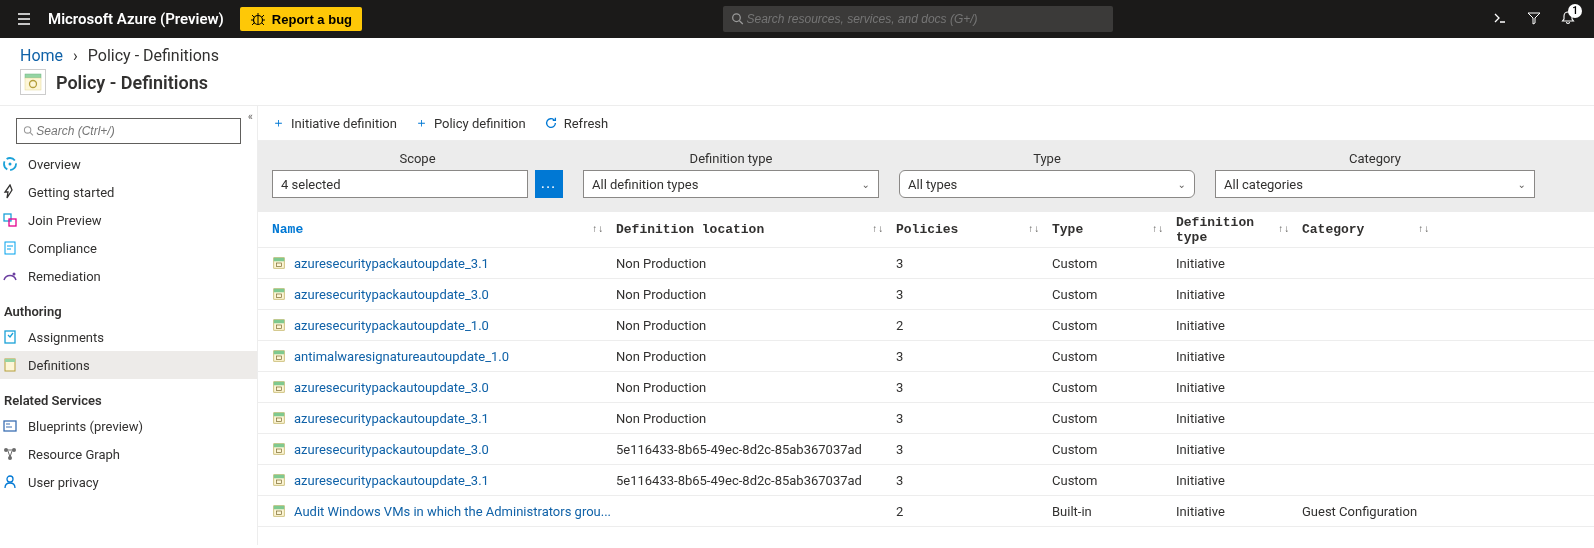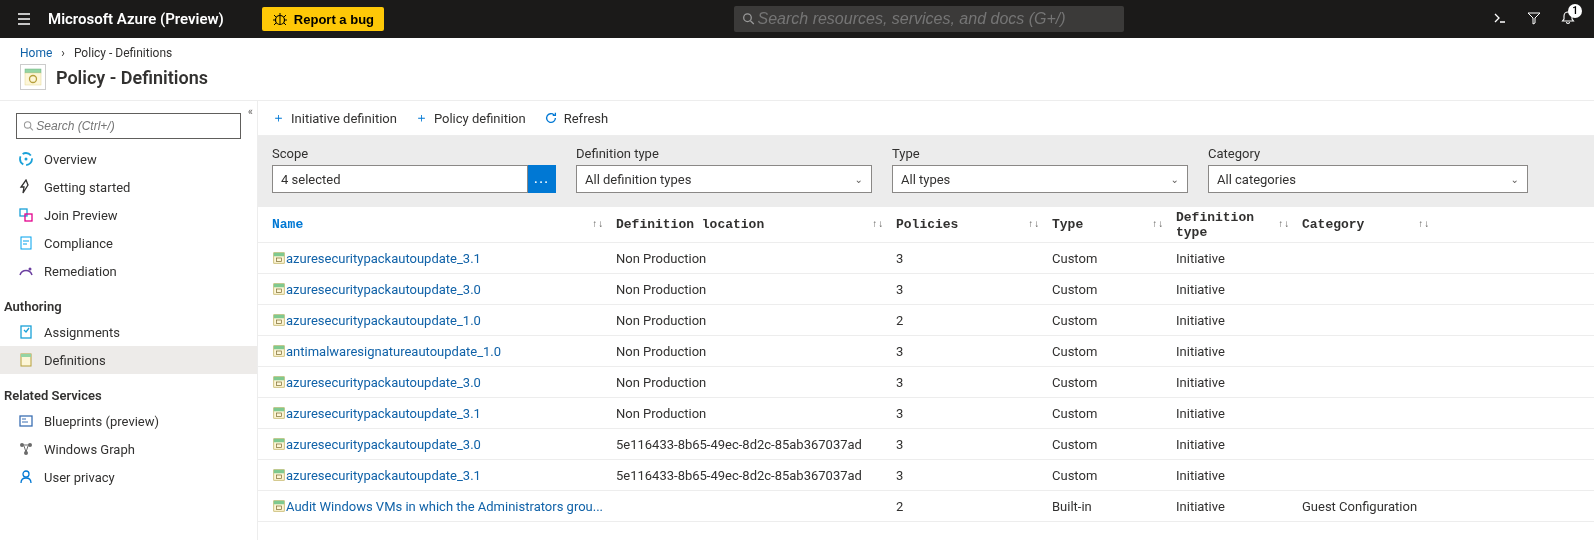--- a/index.html
+++ b/index.html
@@ -3,88 +3,88 @@
 <meta charset="utf-8">
 <style>
   * { box-sizing: border-box; }
   html, body { margin:0; padding:0; font-family: "Segoe UI", -apple-system, BlinkMacSystemFont, Roboto, sans-serif; font-size:13px; color:#323130; background:#fff; }
   a { color:#1062a8; text-decoration:none; cursor:pointer; }
 
   
   .topbar { height:38px; background:#1b1a19; display:flex; align-items:center; color:#fff; }
   .topbar .hamburger { width:48px; display:flex; justify-content:center; align-items:center; cursor:pointer; }
   .topbar .brand { font-weight:600; font-size:15px; padding-right:16px; }
-  .topbar .bug { background:#fec807; color:#000; border:none; border-radius:2px; padding:4px 10px; display:flex; align-items:center; gap:6px; font-size:13px; font-weight:600; cursor:pointer;margin-left:22px; }
+  .topbar .bug { background:#fec807; color:#000; border:none; border-radius:2px; padding:4px 10px; display:flex; align-items:center; gap:6px; font-size:13px; font-weight:600; cursor:pointer; }
   .topbar .search-wrap { flex:1; display:flex; justify-content:center; }
   .topbar .search { width:390px; height:26px; background:#3b3a39; border-radius:2px; display:flex; align-items:center; padding:0 8px; color:#c8c6c4; }
-  .topbar .search input { background:transparent; border:none; outline:none; color:#fdba74; font-style:italic; width:100%; font-size:16px; }
+  .topbar .search input { background:transparent; border:none; outline:none; color:#fdba74; font-style:italic; width:100%; font-size:12px; }
   .topbar .right-icons { flex:0 0 auto; display:flex; align-items:center; gap:18px; padding:0 18px; }
   .icon-16 { width:16px; height:16px; display:inline-block; }
   .notif { position:relative; }
   .notif .badge { position:absolute; top:-6px; right:-6px; background:#fff; color:#000; font-size:10px; width:14px; height:14px; border-radius:50%; display:flex; align-items:center; justify-content:center; font-weight:600; }
 
   
-  .breadcrumb { padding:8px 20px 4px 20px; font-size:12px; }
+  .breadcrumb { padding:8px 20px 4px 20px; font-size:16px; }
   .breadcrumb .cur { color:#323130; }
 
   
   .title-row { display:flex; align-items:center; padding:0 20px 10px 20px; gap:10px; }
   .title-icon { width:26px; height:26px; border:1px solid #cccccc; display:flex; align-items:center; justify-content:center; }
   .title-row h1 { margin:0; font-size:18px; font-weight:600; }
 
   
   .content { display:flex; border-top:1px solid #ededed; min-height:440px; }
   .sidebar { width:258px; flex:0 0 258px; border-right:1px solid #ededed; padding:8px 0; position:relative; }
   .main { flex:1; overflow:hidden; }
 
   .side-search { margin:4px 16px 6px 16px; border:1px solid #605e5c; height:26px; display:flex; align-items:center; padding:0 6px; }
   .side-search input { border:none; outline:none; width:100%; font-size:12px; font-style:italic; color:#605e5c; }
   .side-collapse { position:absolute; right:4px; top:4px; font-size:11px; color:#605e5c; cursor:pointer; }
 
-  .nav-item { display:flex; align-items:flex-end; gap:10px; padding:6px 18px; cursor:pointer; font-size:13px; }
+  .nav-item { display:flex; align-items:flex-end; gap:10px; padding:6px 2px; cursor:pointer; font-size:13px; }
   .nav-item.active { background:#edebe9; }
   .nav-item .nav-icon { width:16px; height:16px; flex:0 0 16px; }
   .nav-section { padding:14px 16px 4px 4px; font-weight:600; font-size:13px; }
 
   
   .cmdbar { display:flex; align-items:center; gap:18px; padding:8px 14px; border-bottom:1px solid #ededed; }
   .cmdbtn { display:flex; align-items:center; gap:6px; cursor:pointer; font-size:13px; color:#323130; }
   .cmdbtn .plus, .cmdbtn .refresh { color:#0078d4; }
 
   
   .filterbar { background:#ececec; padding:10px 14px 14px 14px; display:flex; gap:20px; align-items:flex-end; }
-  .filter { display:flex; flex-direction:column; gap:4px; }
+  .filter { display:flex; flex-direction:column; gap:4px;text-align:center; }
   .filter label { font-size:13px; }
   .filter .sel { height:28px; border:1px solid #8a8886; background:#fff; display:flex; align-items:center; justify-content:space-between; padding:0 8px; cursor:pointer; }
   .filter .sel .caret { font-size:10px; color:#605e5c; }
-  .scope-row { display:flex; gap:0; }
+  .scope-row { display:flex; gap:7px; }
   .scope-row .sel { width:256px; }
   .scope-row .dots { width:28px; height:28px; background:#0078d4; color:#fff; display:flex; align-items:center; justify-content:center; border:1px solid #0078d4; cursor:pointer; letter-spacing:2px; font-weight:700; font-size:11px; }
   .filter.deftype .sel { width:296px; }
-  .filter.type .sel   { width:296px; }
+  .filter.type .sel   { width:296px;border-radius:6px; }
   .filter.cat .sel    { width:320px; }
 
   
   .table { width:100%; }
   .table .thead, .table .trow { display:flex; align-items:center; padding:0 14px; border-bottom:1px solid #ededed; }
   .table .thead { height:36px;font-family:Liberation Mono, monospace; }
   .table .trow { height:31px; }
   .th { display:flex; align-items:center; justify-content:space-between; padding-right:12px; }
   .th .lbl { font-weight:600; }
   .th .sort { font-size:10px; color:#605e5c; cursor:pointer; }
   .th.name .lbl { color:#0078d4; font-weight:600; }
 
   .col-name { flex:0 0 344px; }
   .col-loc  { flex:0 0 280px; }
   .col-pol  { flex:0 0 156px; }
   .col-type { flex:0 0 124px; }
   .col-dt   { flex:0 0 126px; }
   .col-cat  { flex:0 0 140px; }
 
-  .td-name { display:flex; align-items:center; gap:0; }
+  .td-name { display:flex; align-items:center; gap:8px; }
   .td-name a { color:#1062a8; }
   .row-icon { width:14px; height:14px; flex:0 0 14px; }
 
   .mag-icon { stroke:#9a9a9a; stroke-width:1.5; fill:none; }
 </style>
 </head>
 <body>
 
 <div class="topbar">
   <div class="hamburger">
@@ -217,21 +217,21 @@
         </svg>
       <span>Blueprints (preview)</span>
     </div>
     <div class="nav-item">
       <svg class="nav-icon" viewBox="0 0 16 16">
           <circle cx="4" cy="4" r="2" fill="#6b6b6b"></circle>
           <circle cx="12" cy="4" r="2" fill="#6b6b6b"></circle>
           <circle cx="8" cy="12" r="2" fill="#6b6b6b"></circle>
           <path d="M4 4l8 0M6 5l2 6M10 5l-2 6" stroke="#6b6b6b"></path>
         </svg>
-      <span>Windows Graph</span>
+      <span>Resource Graph</span>
     </div>
     <div class="nav-item">
       <svg class="nav-icon" viewBox="0 0 16 16">
           <circle cx="8" cy="5" r="3" fill="none" stroke="#0078d4" stroke-width="1.3"></circle>
           <path d="M3 14c0-3 2-5 5-5s5 2 5 5" fill="none" stroke="#0078d4" stroke-width="1.3"></path>
         </svg>
       <span>User privacy</span>
     </div>
   </div>
 

